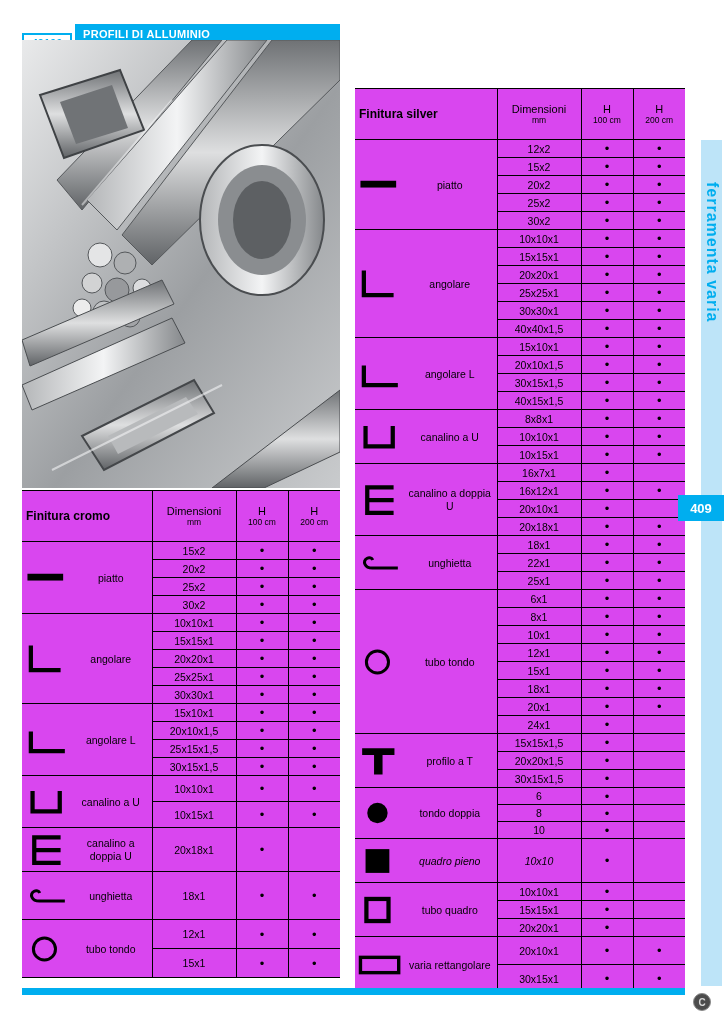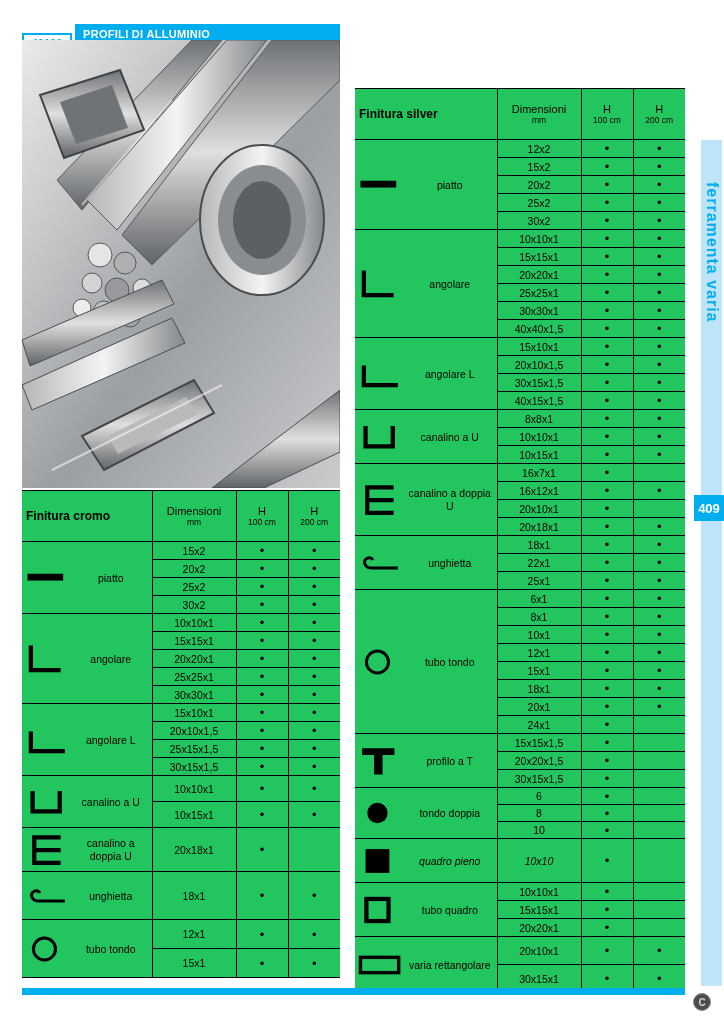--- a/index.html
+++ b/index.html
@@ -29,36 +29,36 @@
   
   .sidebar-strip {
     position:absolute; right:2px; top:140px; width:21px; height:846px;
     background:var(--sidebar-bg); display:flex; justify-content:center;
   }
   .sidebar-label {
     writing-mode:vertical-rl; color:var(--accent); font-weight:bold;
     font-size:16px; letter-spacing:1px; padding-top:42px; white-space:nowrap;
   }
   .page-num {
-    position:absolute; right:0; top:495px; width:30px; height:26px;
+    position:absolute; right:0; top:495px; width:46px; height:26px;
     background:var(--accent); color:#fff; font-size:13px; font-weight:bold;
     display:flex; align-items:center; justify-content:center; z-index:3;
   }
 
   
   .bottom-bar { position:absolute; left:22px; top:988px; width:663px; height:7px; background:var(--accent); }
   .logo {
     position:absolute; left:693px; top:993px; width:18px; height:18px;
     border-radius:50%; background:#4c4c4c; border:1px solid #8a8a8a;
     color:#d8d8d8; font-size:10px; font-weight:bold;
     display:flex; align-items:center; justify-content:center;
   }
 
   
-  table { border-collapse:collapse; table-layout:fixed; background:#22c55e; }
+  table { border-collapse:collapse; table-layout:fixed; background:#d946ef; }
   .t-cromo  { position:absolute; left:22px;  top:490px; width:318px; }
   .t-silver { position:absolute; left:355px; top:88px;  width:330px; }
   td, th { border:1px solid #000; }
   tr > *:first-child { border-left:none; }
   tr > *:last-child  { border-right:none; }
   thead th { height:30px; vertical-align:middle; }
   .tbl-title { text-align:left; font-size:12px; font-weight:bold; padding-left:4px; }
   .hdr { text-align:center; font-size:11px; font-weight:normal; line-height:1.15; padding:14px 0; }
   .hdr .unit { font-size:8.5px; }
   td.dim { text-align:center; font-size:10.5px; height:18px; padding:0 2px; }

